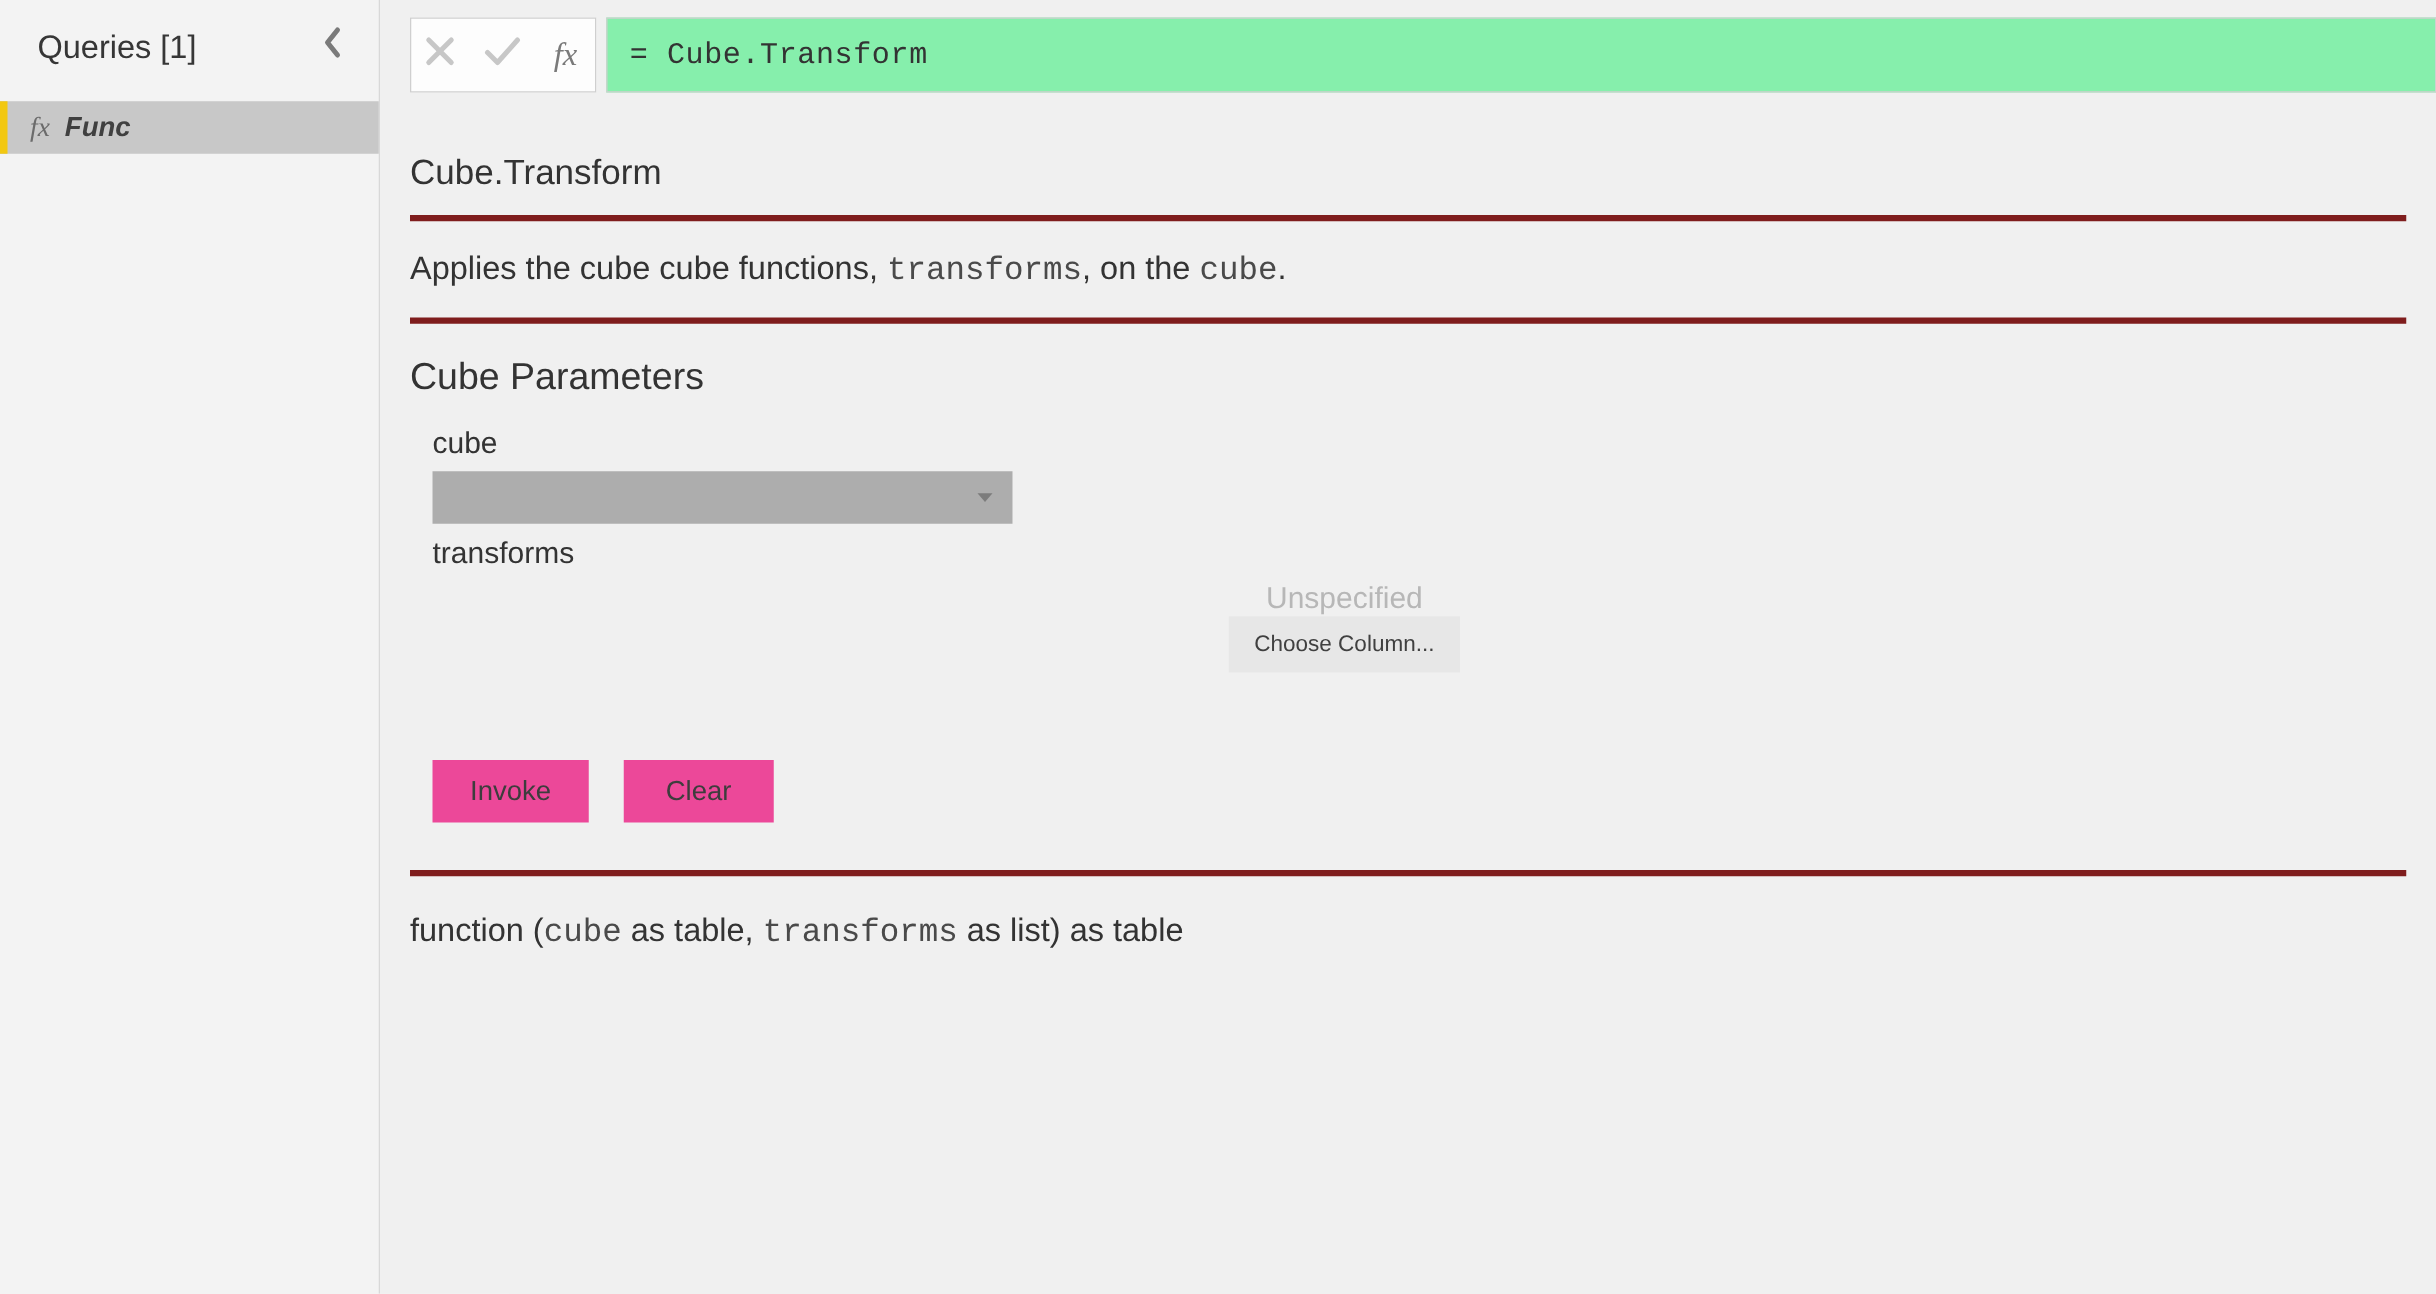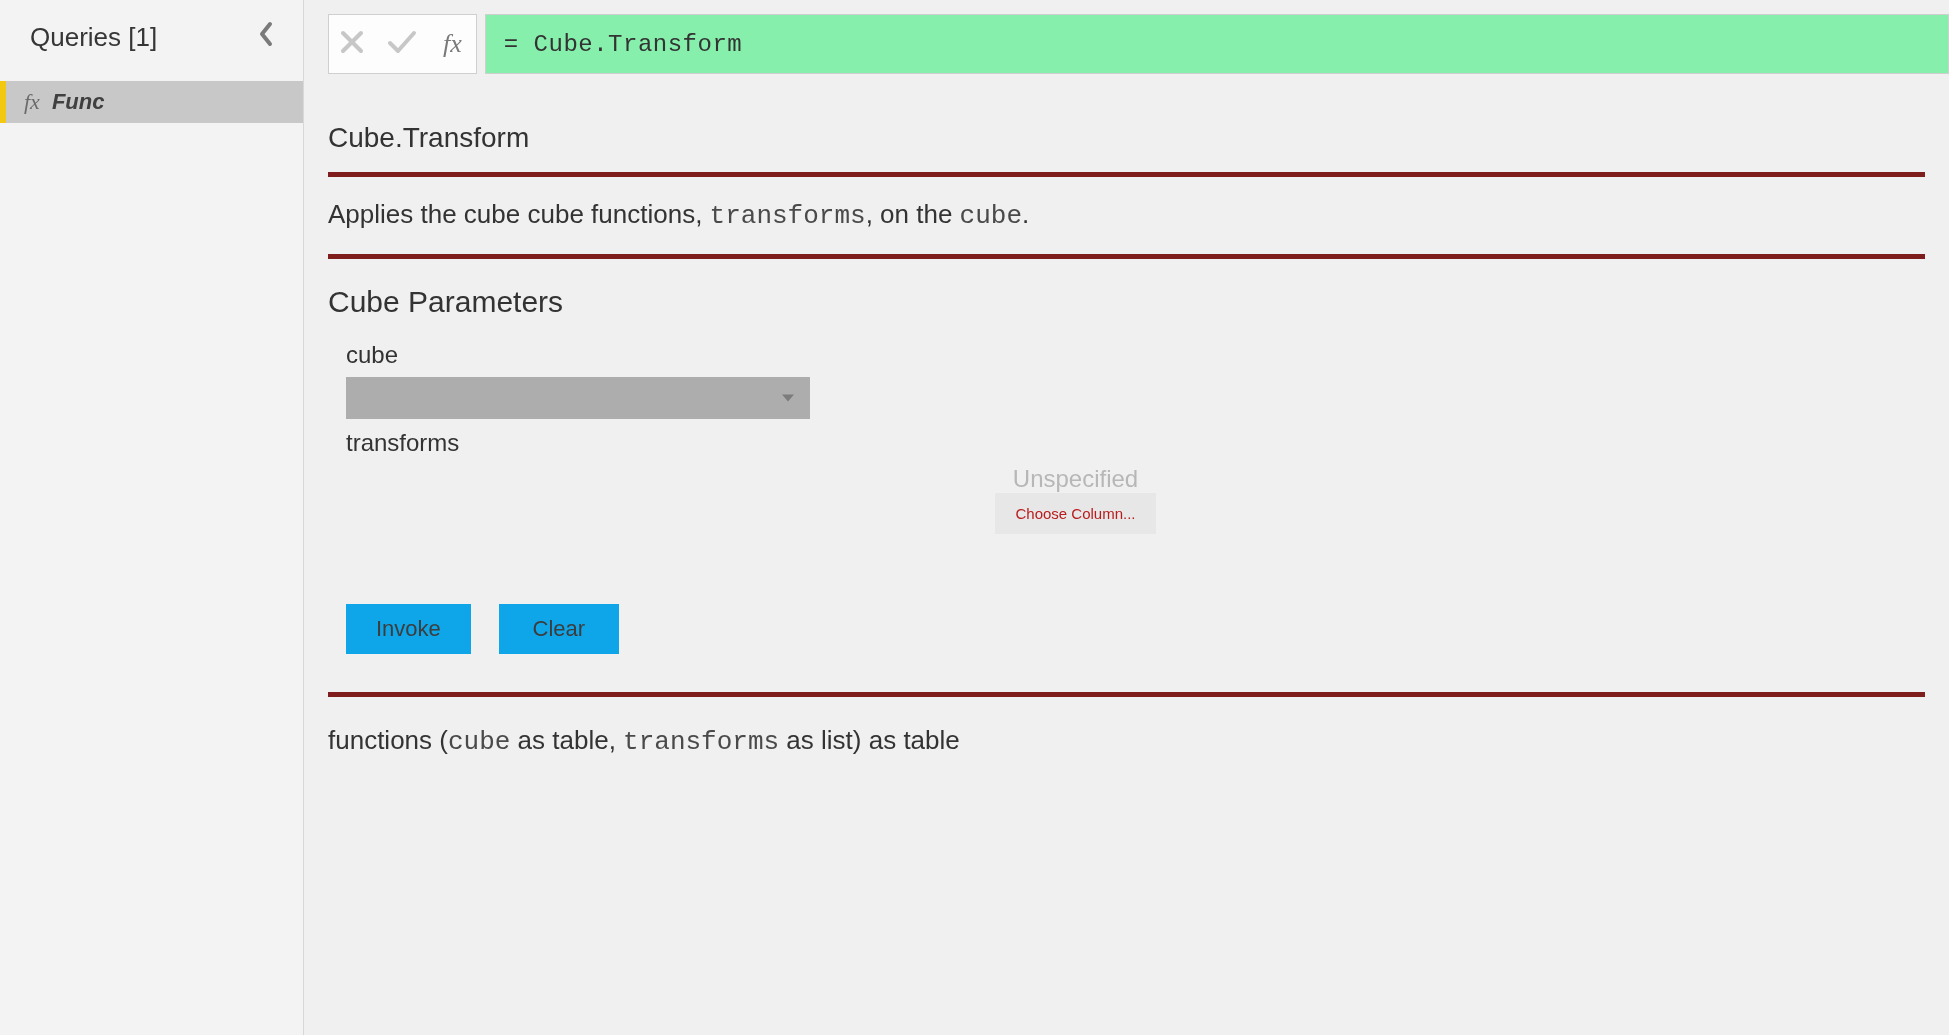--- a/index.html
+++ b/index.html
@@ -176,31 +176,31 @@
   }
   .unspecified {
     font-size: 24px;
     color: #b7b7b7;
     font-weight: 400;
   }
   .choose-col-btn {
     background: #e7e7e7;
     border: none;
     padding: 12px 20px;
-    font-size: 15px;
-    color: #b91c1c;
+    font-size: 18px;
+    color: #404040;
     cursor: pointer;
   }
   .action-row {
     display: flex;
     gap: 28px;
     margin: 70px 0 20px 18px;
   }
   .btn {
-    background: #0ea5e9;
+    background: #ec4899;
     border: none;
     padding: 12px 30px;
     font-size: 22px;
     color: #3d3d3d;
     cursor: pointer;
     min-width: 120px;
   }
 
   .signature {
     padding-top: 28px;
@@ -275,17 +275,17 @@
         </div>
       </div>
 
       <div class="action-row">
         <button class="btn">Invoke</button>
         <button class="btn">Clear</button>
       </div>
     </div>
 
     <div class="signature">
-      <span>functions (</span><span class="mono">cube</span><span> as table, </span><span class="mono">transforms</span><span> as list) as table</span>
+      <span>function (</span><span class="mono">cube</span><span> as table, </span><span class="mono">transforms</span><span> as list) as table</span>
     </div>
 
   </div>
 </div>
 
 </body></html>

